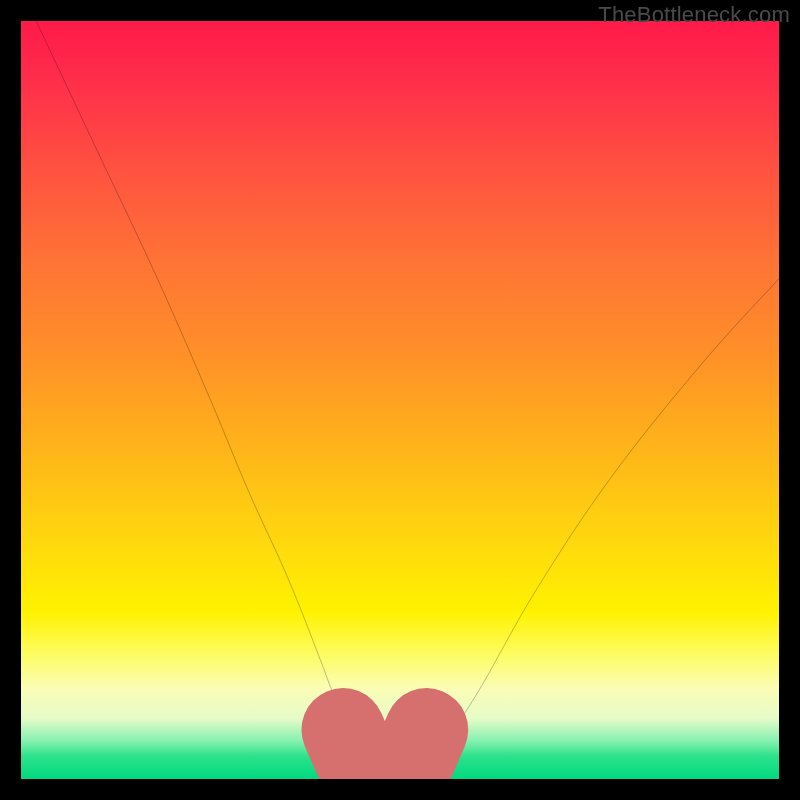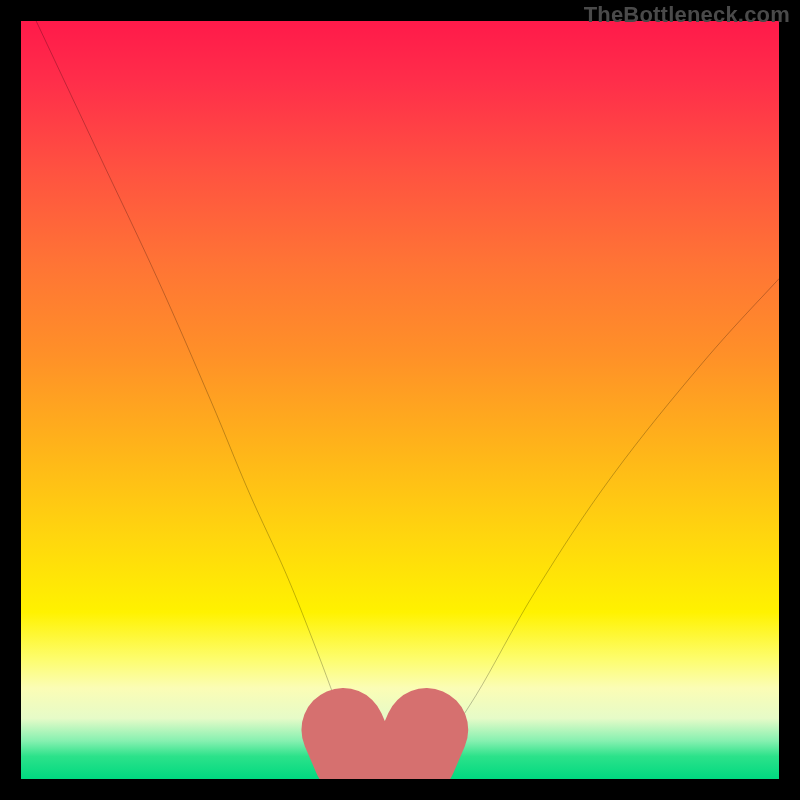--- a/index.html
+++ b/index.html
@@ -33,21 +33,21 @@
       #2ce28a 97%,
       #00d980 100%
     );
   }
   .watermark {
     position: absolute;
     top: 2px;
     right: 10px;
     color: #4a4a4a;
     font-size: 22px;
-    font-weight: 700;
+    font-weight: 400;
     letter-spacing: 0.2px;
   }
   svg.curve {
     position: absolute;
     left: 0;
     top: 0;
     width: 758px;
     height: 758px;
   }
 </style>

